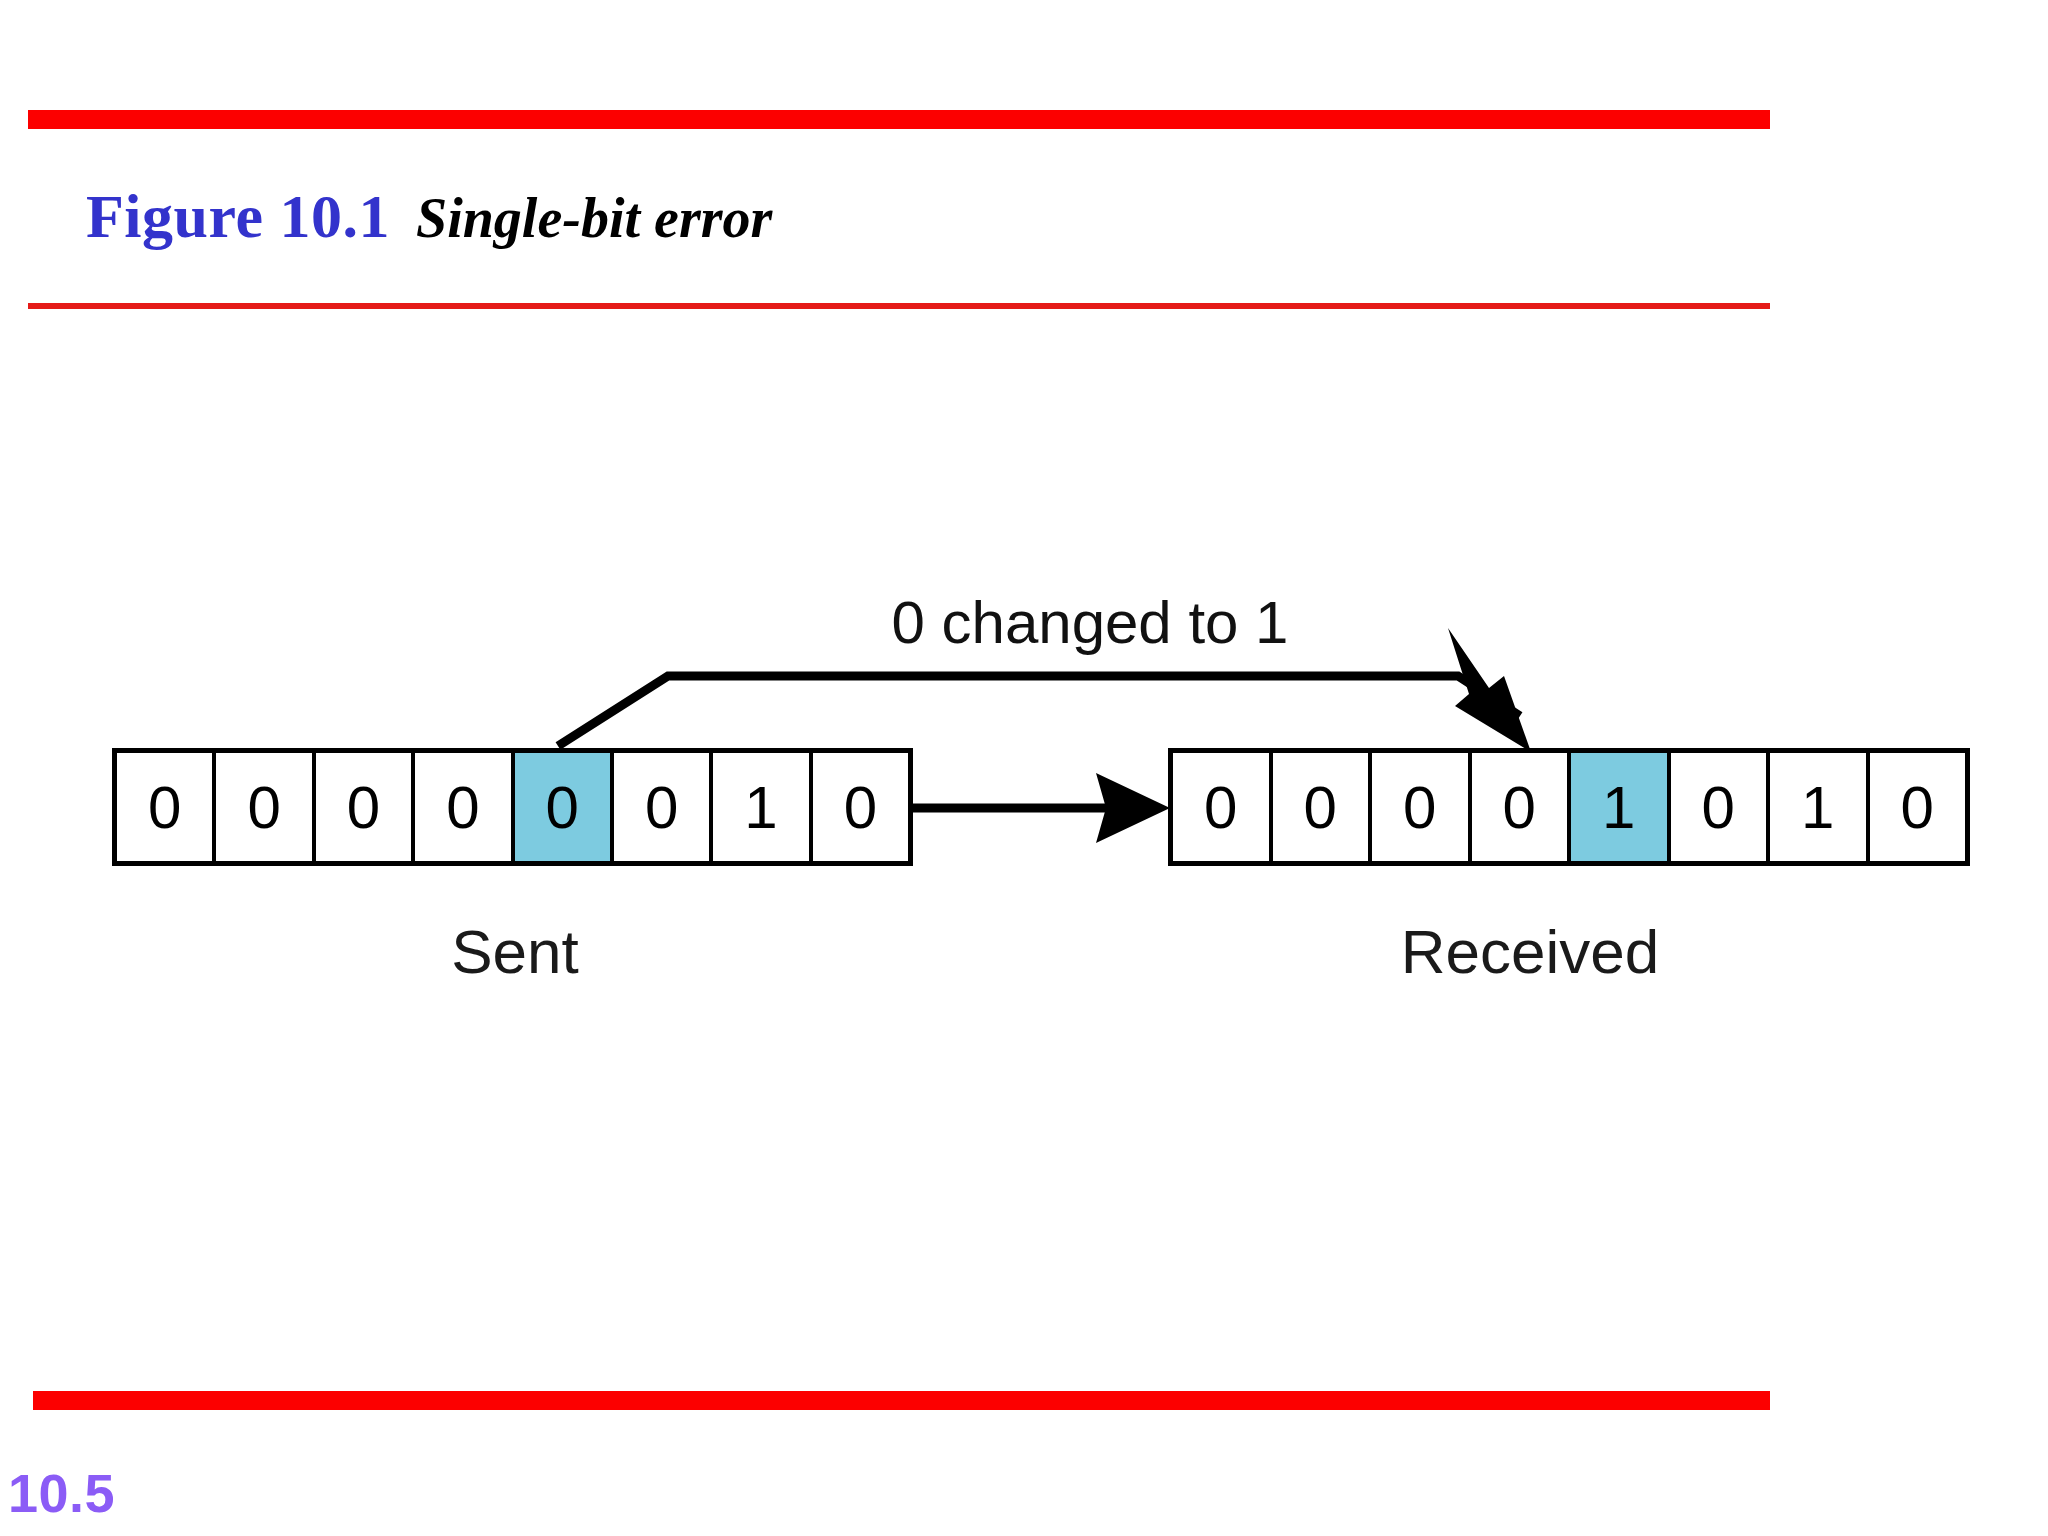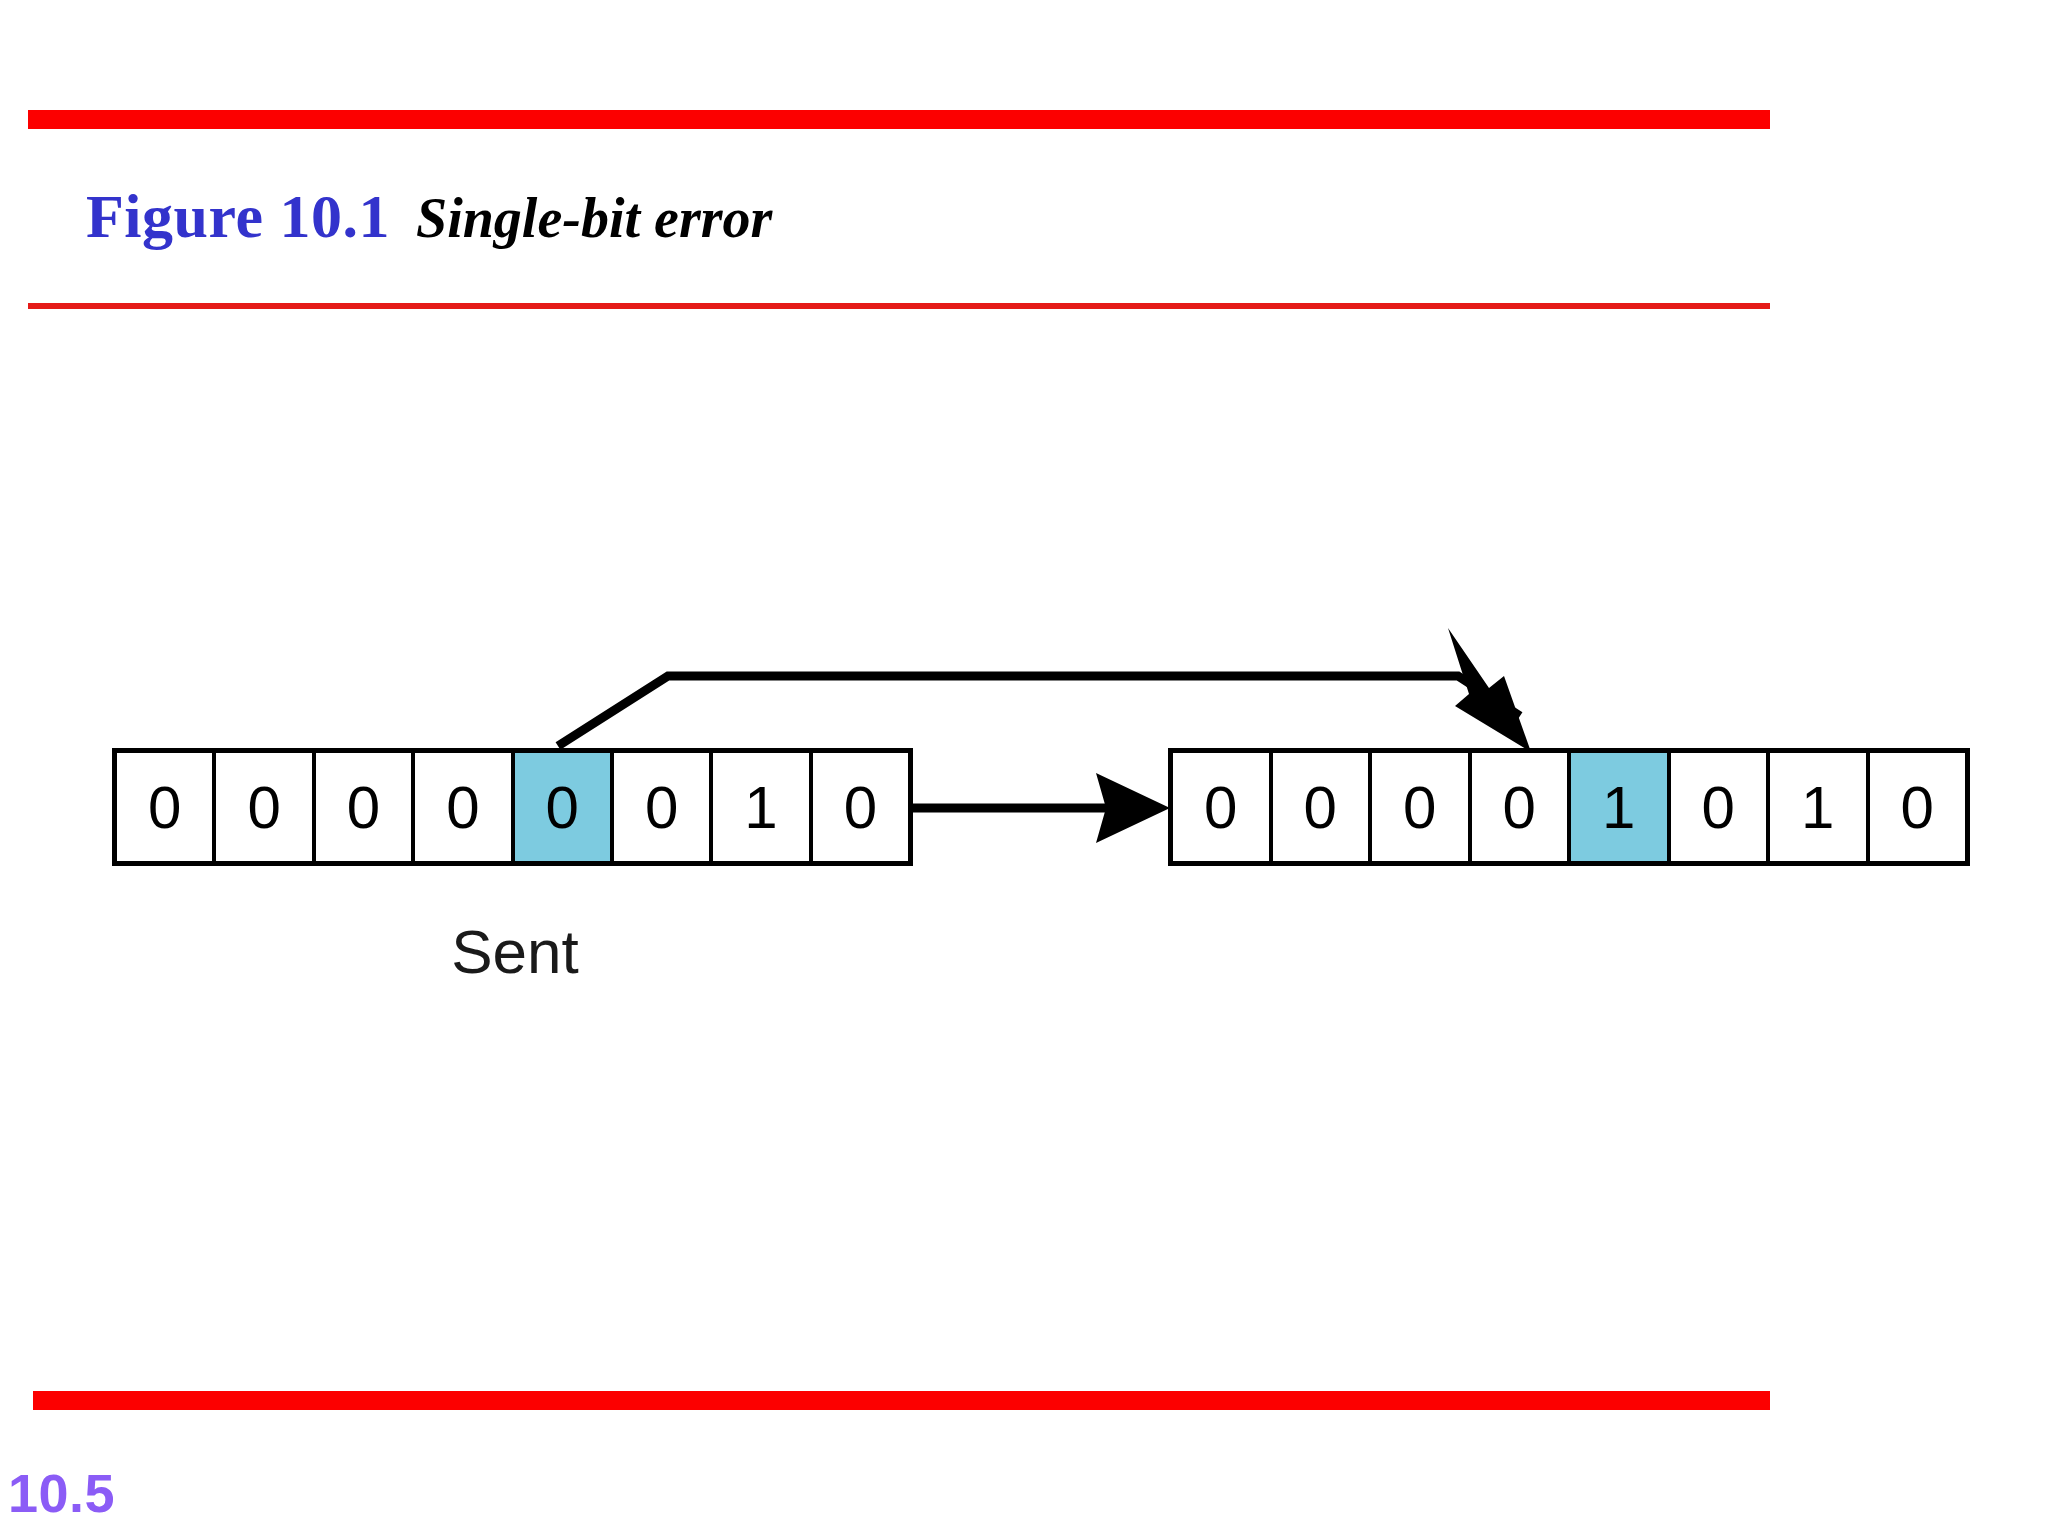--- a/index.html
+++ b/index.html
@@ -164,20 +164,21 @@
     <svg class="figure-svg" width="2048" height="1536" viewBox="0 0 2048 1536" aria-hidden="true">
 
       <polyline points="558,746 668,676 1458,676 1520,716" fill="none" stroke="#000000" stroke-width="9" stroke-linejoin="miter" stroke-linecap="butt"></polyline>
 
       <polygon points="1531,752 1455,706 1469,694 1448,628 1489,688 1504,676" fill="#000000" stroke="none"></polygon>
 
       <line x1="913" y1="808" x2="1135" y2="808" stroke="#000000" stroke-width="9"></line>
       <polygon points="1170,808 1096,773 1106,808 1096,843" fill="#000000" stroke="none"></polygon>
     </svg>
 
+    <div class="change-label">0 changed to 1</div>
 
     <div class="byte-row sent">
       <div class="bit-cell">0</div>
       <div class="bit-cell">0</div>
       <div class="bit-cell">0</div>
       <div class="bit-cell">0</div>
       <div class="bit-cell highlight">0</div>
       <div class="bit-cell">0</div>
       <div class="bit-cell">1</div>
       <div class="bit-cell">0</div>
@@ -187,20 +188,21 @@
     <div class="byte-row received">
       <div class="bit-cell">0</div>
       <div class="bit-cell">0</div>
       <div class="bit-cell">0</div>
       <div class="bit-cell">0</div>
       <div class="bit-cell highlight">1</div>
       <div class="bit-cell">0</div>
       <div class="bit-cell">1</div>
       <div class="bit-cell">0</div>
     </div>
+    <div class="row-label received">Received</div>
 
   </div>
 
   <div class="rule-thick-bottom"></div>
 
   <div class="page-number">10.5</div>
 
 </div>
 
 </body></html>

